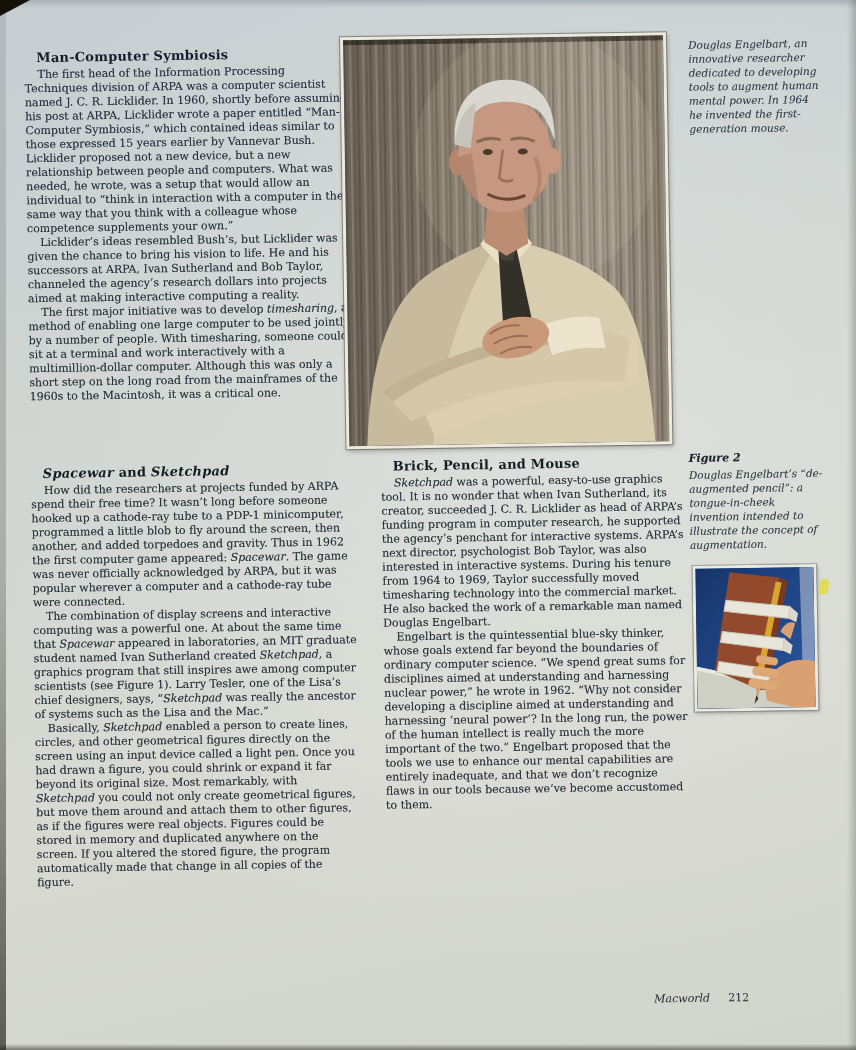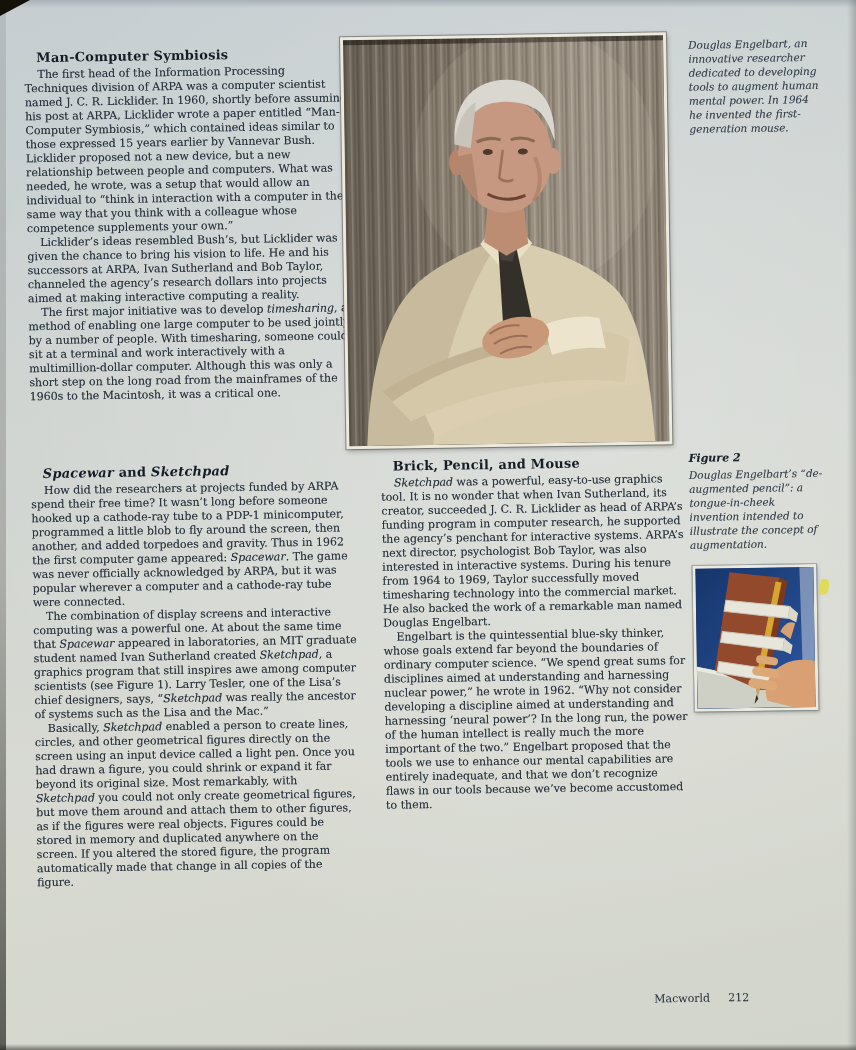--- a/index.html
+++ b/index.html
@@ -63,21 +63,21 @@
     border:3px solid #eceade; background:#1d3f7a;
     box-shadow:0 0 0 1px rgba(80,80,70,.35), 1px 2px 4px rgba(0,0,0,.25);
   }
   .fig2 svg { display:block; }
 
   .yellow-mark { position:absolute; left:817px; top:585px; width:9px; height:16px;
     background:#e0dc3e; border-radius:4px 6px 5px 3px; transform:rotate(12deg); opacity:.85; }
 
   .footer { position:absolute; left:560px; top:996px; width:180px;
     display:flex; justify-content:flex-end; gap:18px; font-size:11px; color:#222a33; }
-  .footer .mag { }
+  .footer .mag { font-style:italic; }
 </style>
 </head>
 <body>
 
 <div class="page">
   <div class="content">
 
     <div class="col col-left">
       <div class="sec sec1 body-text">
         <h2>Man-Computer Symbiosis</h2>

